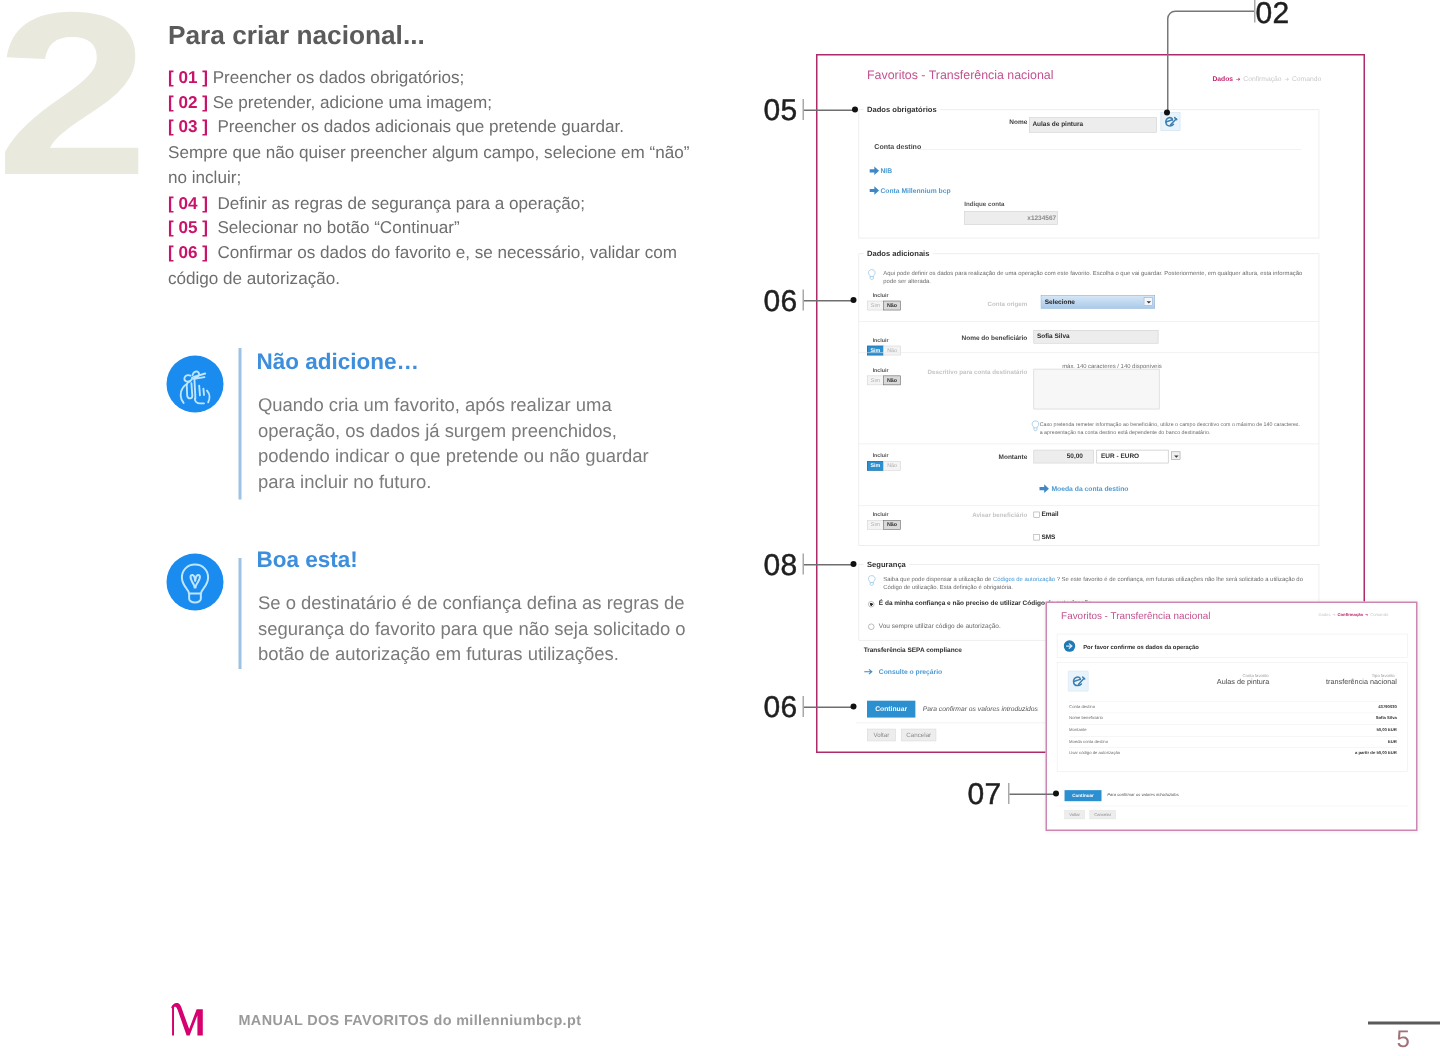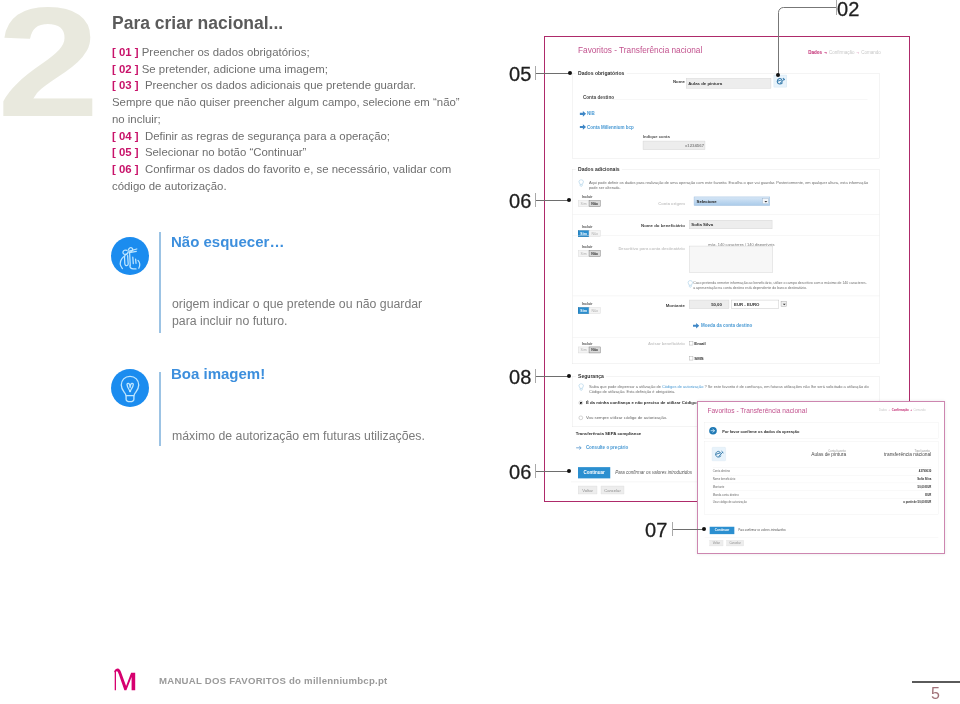--- a/index.html
+++ b/index.html
@@ -96,36 +96,36 @@
 <path d="M27.0 23.4 C28.8 25.4 29.2 28.6 27.8 31.2"></path>
 <path d="M18.9 28.8 C18.9 30.6 20.4 31.9 22.3 31.9 L25.0 31.9"></path>
 <path d="M16.0 13.4 C14.2 12.6 12.4 13.3 12.0 14.8 C11.6 16.3 12.7 17.5 14.3 17.4 C15.9 17.3 17.0 16.1 17.2 14.6"></path>
 <path d="M17.4 13.0 C17.8 11.2 19.3 10.3 20.6 10.8 C21.8 11.3 22.1 12.8 21.2 13.9 C20.5 14.7 19.4 15.1 18.3 15.2"></path>
 <path d="M18.2 14.2 L25.8 12.0"></path>
 <path d="M18.4 15.6 L25.3 14.4"></path>
 </g>
       </svg>
     </div>
   <div class="bar" style="top:-5px;height:101px;"></div>
-  <div class="ttl">Não esquecer…</div>
-  <div class="bdy"><br><br><span>origem indicar o que pretende ou não guardar</span><br><span>para incluir no futuro.</span></div>
+  <div class="ttl">Não adicione…</div>
+  <div class="bdy"><span>Quando cria um favorito, após realizar uma</span><br><span>operação, os dados já surgem preenchidos,</span><br><span>podendo indicar o que pretende ou não guardar</span><br><span>para incluir no futuro.</span></div>
 </div>
 <div class="note" style="left:111px;top:369px;">
   <div class="circ">
       <svg width="38" height="38" viewBox="0 0 37 37">
         <g fill="none" stroke="#bfe6ff" stroke-width="1.3" stroke-linecap="round" stroke-linejoin="round">
 <path d="M18.5 7.2 C13.4 7.2 10.0 10.9 10.0 15.6 C10.0 19.0 11.6 21.0 13.0 22.8 C14.0 24.0 14.5 24.8 14.6 26.0 L22.4 26.0 C22.5 24.8 23.0 24.0 24.0 22.8 C25.4 21.0 27.0 19.0 27.0 15.6 C27.0 10.9 23.6 7.2 18.5 7.2 Z"></path>
 <path d="M14.7 26.2 L14.7 29.4 C14.7 30.6 16.3 31.8 18.5 31.8 C20.7 31.8 22.3 30.6 22.3 29.4 L22.3 26.2"></path>
 <path d="M15.6 15.1 C15.6 14.3 16.3 13.8 17.0 14.0 C17.7 14.2 18.1 14.9 18.3 15.8 L18.6 17.8 L19.0 15.8 C19.2 14.9 19.6 14.2 20.3 14.0 C21.0 13.8 21.7 14.3 21.7 15.1 C21.7 16.8 20.4 18.6 19.4 20.2 C19.0 20.8 18.9 21.4 18.9 22.0 L18.2 22.0 C18.2 21.4 18.1 20.8 17.7 20.2 C16.7 18.6 15.6 16.8 15.6 15.1 Z"></path>
 </g>
       </svg>
     </div>
   <div class="bar" style="top:3px;height:74px;"></div>
-  <div class="ttl">Boa imagem!</div>
-  <div class="bdy"><br><br><span>máximo de autorização em futuras utilizações.</span></div>
+  <div class="ttl">Boa esta!</div>
+  <div class="bdy"><span>Se o destinatário é de confiança defina as regras de</span><br><span>segurança do favorito para que não seja solicitado o</span><br><span>botão de autorização em futuras utilizações.</span></div>
 </div>
 
 <div class="shot" id="shot1">
  <div class="inner" style="width:976px;transform:scale(0.375);">
   <div class="sttl" style="left:88px;top:22px;font-size:22px;">Favoritos - Transferência nacional</div>
   <div class="bcrumb" style="left:702px;top:34px;"><b class="on">Dados</b><span class="ar">➜</span><span class="off">Confirmação</span><span class="ar off2">➜</span><span class="off">Comando</span></div>
   <div class="fs" style="left:73px;top:96px;width:819px;height:229px;"></div>
   <div class="fsl" style="left:82px;top:88px;">Dados obrigatórios</div>
   <div class="lab" style="left:240px;top:112px;width:133px;">Nome</div>
   <div class="inp" style="left:376px;top:110px;width:227px;height:27px;"></div>

